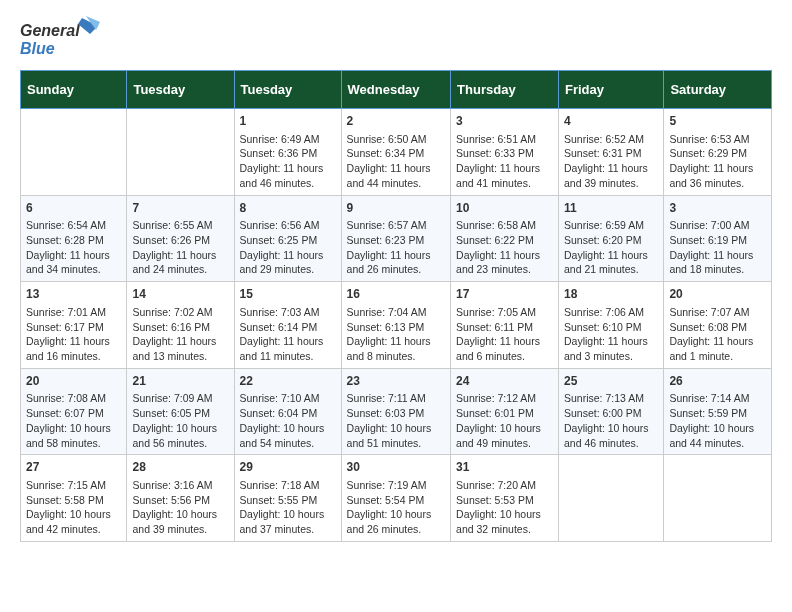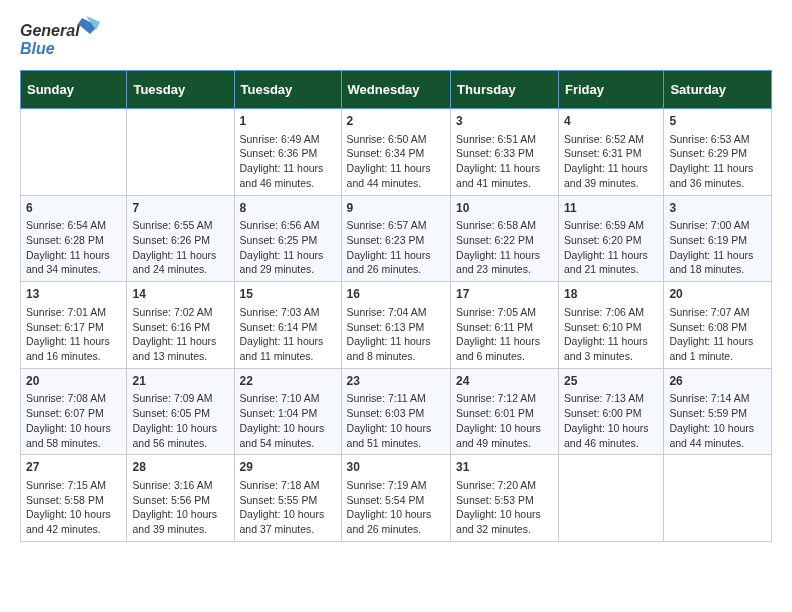--- a/index.html
+++ b/index.html
@@ -287,21 +287,21 @@
               <span class="day-num">21</span>
               <div>Sunrise: 7:09 AM</div>
               <div>Sunset: 6:05 PM</div>
               <div>Daylight: 10 hours and 56 minutes.</div>
             </div>
           </td>
           <td>
             <div class="cell-content">
               <span class="day-num">22</span>
               <div>Sunrise: 7:10 AM</div>
-              <div>Sunset: 1:04 PM</div>
+              <div>Sunset: 6:04 PM</div>
               <div>Daylight: 10 hours and 54 minutes.</div>
             </div>
           </td>
           <td>
             <div class="cell-content">
               <span class="day-num">23</span>
               <div>Sunrise: 7:11 AM</div>
               <div>Sunset: 6:03 PM</div>
               <div>Daylight: 10 hours and 51 minutes.</div>
             </div>

